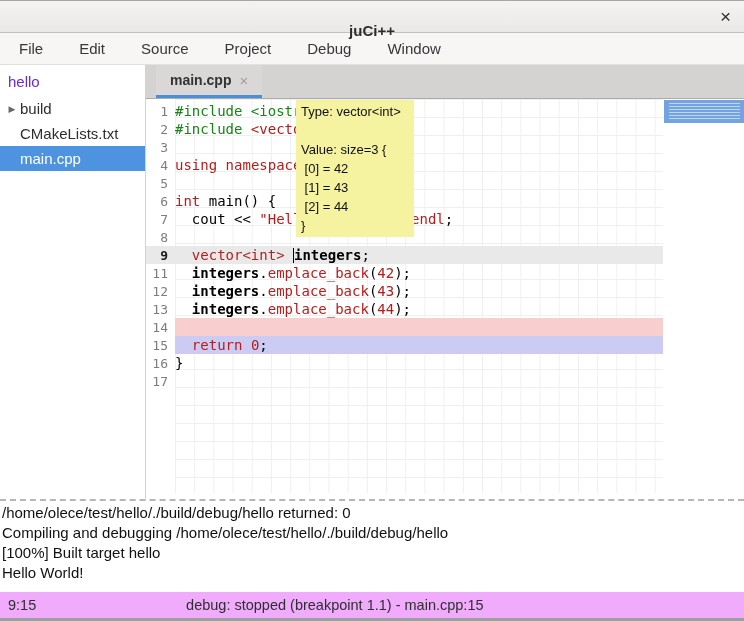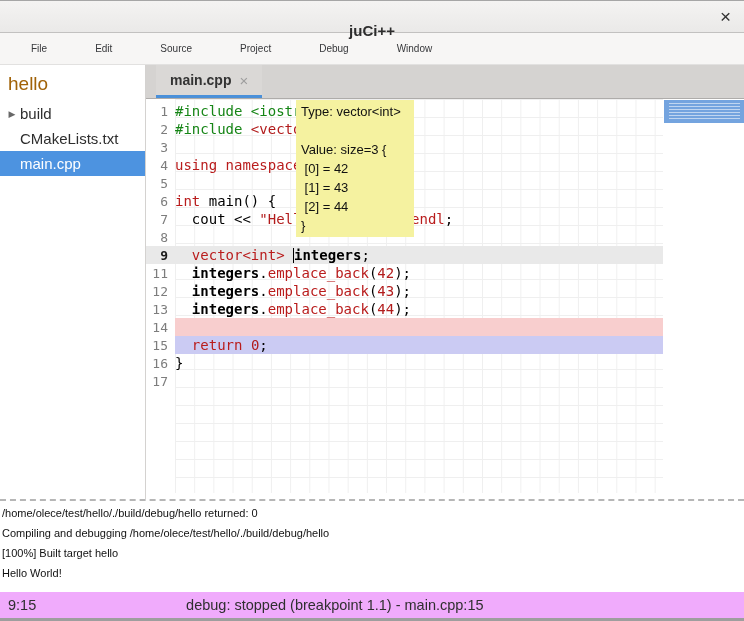--- a/index.html
+++ b/index.html
@@ -11,26 +11,26 @@
   .titlebar { height:33px; flex:0 0 33px; background:linear-gradient(#F4F3F2,#EAE9E8);
     border-top:1px solid #A6A6A6; border-bottom:1px solid #C2C1C0; position:relative;
     display:flex; align-items:center; justify-content:center; }
   .titlebar .title { font-weight:bold; font-size:15px; color:#2D2D2D;margin-top:28px; }
   .titlebar .close { position:absolute; right:13px; top:4px; font-size:19px; color:#333;
     line-height:24px; cursor:default; }
 
   
   .menubar { height:32px; flex:0 0 32px; background:#F7F6F5; border-bottom:1px solid #E2E1E0;
     display:flex; align-items:center; padding-left:1px; }
-  .menu-item { font-size:10px; color:#36373A; padding:5px 18px;margin-left:12px; }
+  .menu-item { font-size:15px; color:#36373A; padding:5px 18px; }
 
   
   .main { flex:1 1 auto; display:flex; min-height:0; }
   .sidebar { width:146px; flex:0 0 146px; background:#fff; border-right:1px solid #D4D2D0; }
-  .side-header { color:#a16207; font-size:19px; padding:8px 0 6px 8px; }
+  .side-header { color:#6d28d9; font-size:15px; padding:8px 0 6px 8px; }
   .tree-item { height:25px; display:flex; align-items:center; font-size:15px; color:#2E2E2E; }
   .tree-item .exp { width:16px; text-align:center; font-size:9px; color:#686868; margin-left:4px; }
   .tree-item .noexp { width:20px; }
   .tree-item.selected { background:#4D93E0; color:#fff; }
 
   .content { flex:1 1 auto; display:flex; flex-direction:column; min-width:0; }
 
   
   .tabbar { height:34px; flex:0 0 34px; background:#D5D3D1; border-bottom:1px solid #AEACAA;
     display:flex; align-items:stretch; padding-left:10px; }
@@ -70,21 +70,21 @@
 
   
   .minimap { position:absolute; right:0; top:0; width:80px; height:100%; background:#fff; }
   .mm-viewport { position:absolute; left:0; top:1px; width:80px; height:23px; background:#74A4DF; }
   .mm-lines { position:absolute; left:5px; top:3px; right:4px; bottom:3px;
     background-image:repeating-linear-gradient(to bottom, rgba(255,255,255,0.55) 0 1px, transparent 1px 3px); }
 
   
   .terminal { height:93px; flex:0 0 93px; background:#fff; border-top:2px dashed #B6B6B6;
     padding:2px 2px; overflow:hidden; }
-  .term-line { font-size:11px; color:#111; line-height:20px; white-space:pre; }
+  .term-line { font-size:15px; color:#111; line-height:20px; white-space:pre; }
 
   
   .statusbar { height:29px; flex:0 0 29px; background:#f0abfc; border-bottom:3px solid #9E9E9E;
     position:relative; display:flex; align-items:center; font-size:14.5px; color:#2F2F2F; }
   .statusbar .pos { margin-left:8px; }
   .statusbar .msg { position:absolute; left:45%; transform:translateX(-50%); white-space:nowrap; }
 </style>
 </head>
 <body>
 

